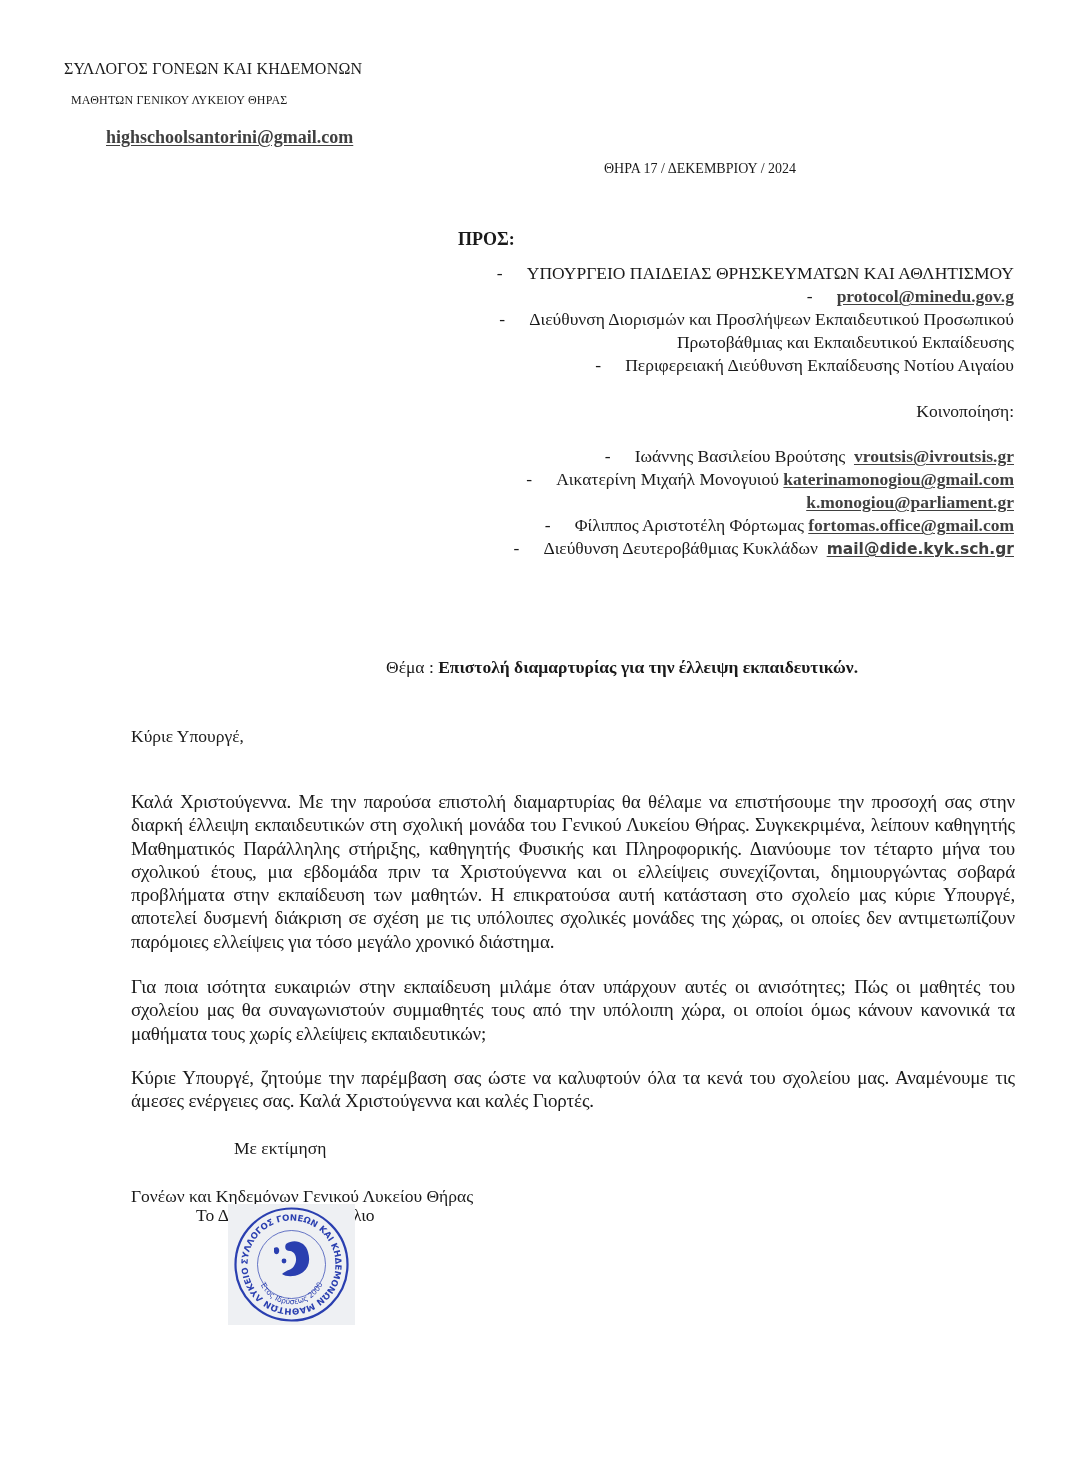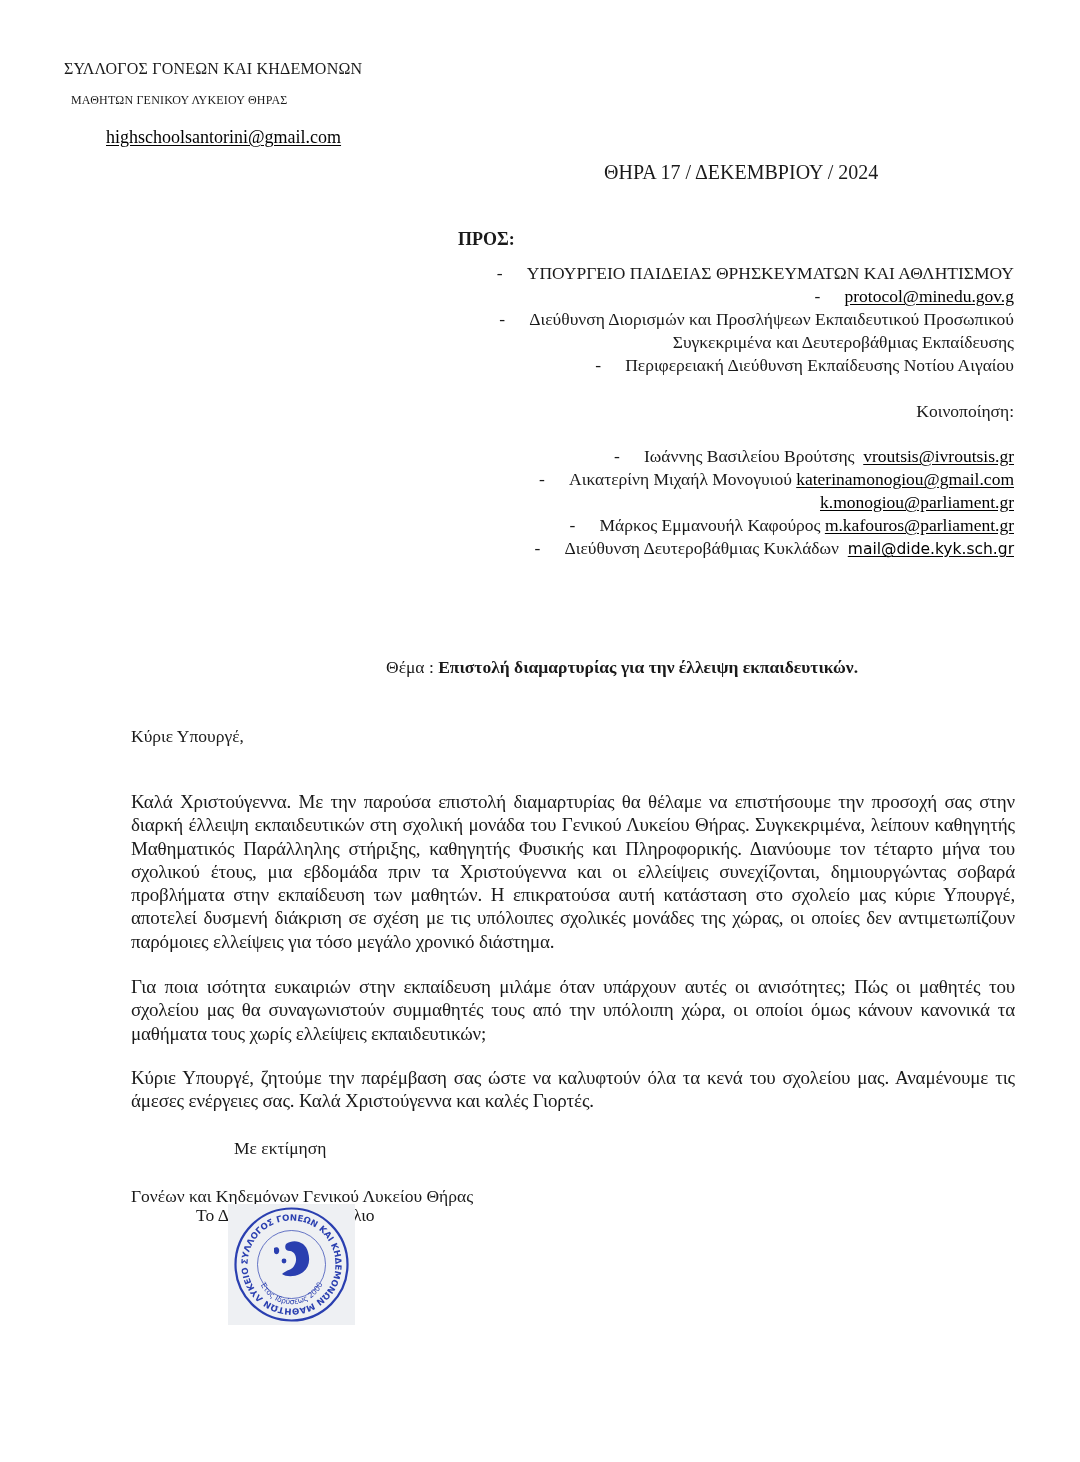--- a/index.html
+++ b/index.html
@@ -11,35 +11,36 @@
       width: 1080px;
       height: 1462px;
       position: relative;
       overflow: hidden;
       font-family: "Liberation Serif", "DejaVu Serif", serif;
       color: #1a1a1a;
       font-size: 17.5px;
     }
     .abs { position: absolute; white-space: nowrap; }
     a.link {
-      color: #000000;
+      color: #404040;
       text-decoration: underline;
       text-underline-offset: 2px;
+      font-weight: bold;
     }
     a.link.sans {
       font-family: "DejaVu Sans", "Liberation Sans", sans-serif;
       font-size: 15.5px;
     }
     .dash { display: inline-block; width: 30px; text-align: left; }
 
     
     #org-line1 { left: 64px; top: 60px; font-size: 16px; letter-spacing: 0.2px; }
     #org-line2 { left: 71px; top: 93px; font-size: 12px; letter-spacing: 0.2px; }
     #org-email { left: 106px; top: 127px; font-size: 18px; }
-    #date-line { left: 604px; top: 161px; font-size: 20px; }
+    #date-line { left: 604px; top: 161px; font-size: 14px; }
 
     #pros-label { left: 458px; top: 229px; font-weight: bold; font-size: 18px; }
 
     .rlines { position: absolute; right: 66px; }
     .rline { text-align: right; white-space: nowrap; height: 23px; line-height: 23px; }
 
     #recipients { top: 262px; }
     #cc-label { right: 66px; top: 401px; text-align: center; }
     #cc-list { top: 445px; }
 
@@ -88,40 +89,40 @@
   <div class="rline">
     <span class="dash">-</span><span>ΥΠΟΥΡΓΕΙΟ ΠΑΙΔΕΙΑΣ ΘΡΗΣΚΕΥΜΑΤΩΝ ΚΑΙ ΑΘΛΗΤΙΣΜΟΥ</span>
   </div>
   <div class="rline">
     <span class="dash">-</span><a class="link" href="#">protocol@minedu.gov.g</a>
   </div>
   <div class="rline">
     <span class="dash">-</span><span>Διεύθυνση Διορισμών και Προσλήψεων Εκπαιδευτικού Προσωπικού</span>
   </div>
   <div class="rline">
-    <span>Συγκεκριμένα και Δευτεροβάθμιας Εκπαίδευσης</span>
+    <span>Πρωτοβάθμιας και Εκπαιδευτικού Εκπαίδευσης</span>
   </div>
   <div class="rline" style="padding-right:0;">
     <span class="dash">-</span><span>Περιφερειακή Διεύθυνση Εκπαίδευσης Νοτίου Αιγαίου</span>
   </div>
 </div>
 
 <div class="abs" id="cc-label">Κοινοποίηση:</div>
 <div class="rlines" id="cc-list">
   <div class="rline">
     <span class="dash">-</span><span>Ιωάννης Βασιλείου Βρούτσης</span>&nbsp;&nbsp;<a class="link" href="#">vroutsis@ivroutsis.gr</a>
   </div>
   <div class="rline">
     <span class="dash">-</span><span>Αικατερίνη Μιχαήλ Μονογυιού</span>&nbsp;<a class="link" href="#">katerinamonogiou@gmail.com</a>
   </div>
   <div class="rline">
     <a class="link" href="#">k.monogiou@parliament.gr</a>
   </div>
   <div class="rline">
-    <span class="dash">-</span><span>Μάρκος Εμμανουήλ Καφούρος</span>&nbsp;<a class="link" href="#">m.kafouros@parliament.gr</a>
+    <span class="dash">-</span><span>Φίλιππος Αριστοτέλη Φόρτωμας</span>&nbsp;<a class="link" href="#">fortomas.office@gmail.com</a>
   </div>
   <div class="rline">
     <span class="dash">-</span><span>Διεύθυνση Δευτεροβάθμιας Κυκλάδων</span>&nbsp;&nbsp;<a class="link sans" href="#">mail@dide.kyk.sch.gr</a>
   </div>
 </div>
 
 <div class="abs" id="subject">
   <span>Θέμα : </span><b>Επιστολή διαμαρτυρίας για την έλλειψη εκπαιδευτικών.</b>
 </div>
 

